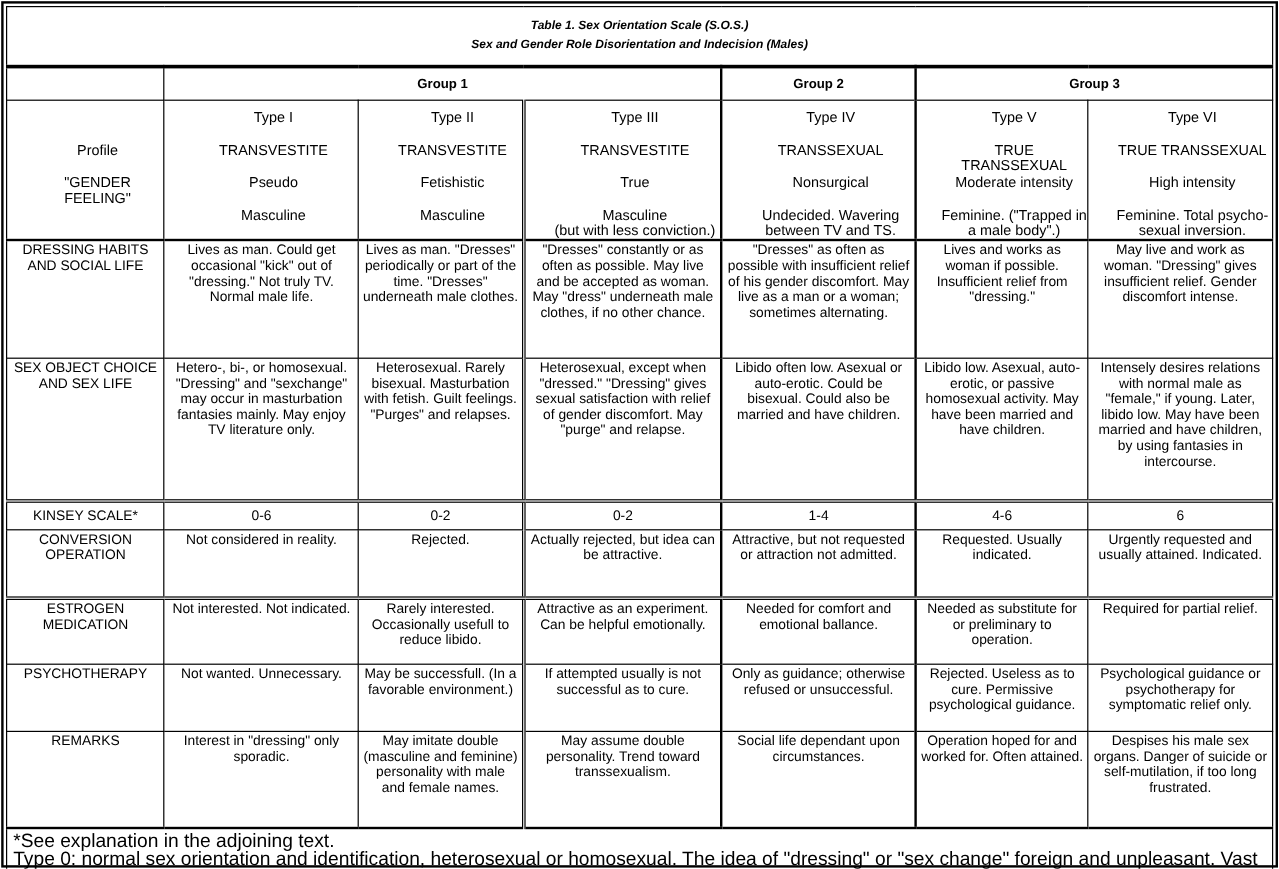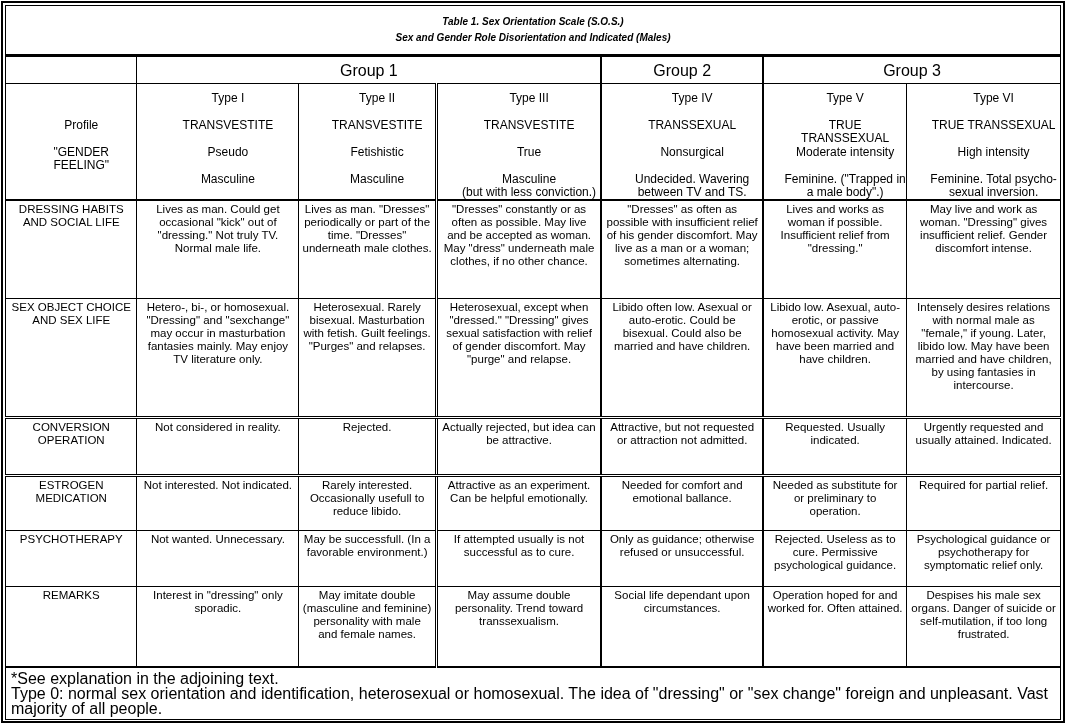--- a/index.html
+++ b/index.html
@@ -3,21 +3,21 @@
 <meta charset="utf-8">
 <style>
   html,body{margin:0;padding:0;background:#fff;}
   body{width:1066px;height:724px;font-family:"Liberation Sans",sans-serif;color:#000;}
   .outer{box-sizing:border-box;width:1064px;height:722px;margin:1px;border:2px solid #000;padding:2px;}
   table{border-collapse:collapse;width:100%;height:100%;table-layout:fixed;border:1px solid #000;}
   td{border:1px solid #000;vertical-align:top;text-align:center;font-size:11.5px;line-height:13px;padding:2px 3px;overflow:hidden;}
   
   tr.title-row td{border-bottom:3px solid #000;height:40px;vertical-align:middle;padding:4px;}
   .title-l1,.title-l2{font-weight:bold;font-style:italic;font-size:10px;line-height:16px;}
-  tr.group-row td{height:22px;vertical-align:middle;font-weight:normal;font-size:16px;padding:2px;}
+  tr.group-row td{height:22px;vertical-align:middle;font-weight:bold;font-size:11px;padding:2px;}
   tr.profile-row td{border-bottom:2px solid #000;height:114px;padding:0;font-size:12px;}
   .stack{display:grid;grid-template-rows:27px 27px 27px auto;padding-top:8px;padding-left:20px;}
   .slot{line-height:13px;}
   .feeling{white-space:pre-line;}
   tr.dressing-row td{height:93px;}
   tr.sexobj-row td{height:113px;border-bottom:3px double #000;}
   tr.kinsey-row td{height:20px;vertical-align:middle;padding:1px;}
   tr.conversion-row td{height:51px;border-bottom:3px double #000;}
   tr.estrogen-row td{height:49px;}
   tr.psych-row td{height:51px;}
@@ -40,21 +40,21 @@
         <col style="width:163px">
         <col style="width:160px">
         <col style="width:142px">
         <col style="width:152px">
   </colgroup>
 
   <tbody>
         <tr class="title-row">
     <td colspan="7">
       <div class="title-l1">Table 1. Sex Orientation Scale (S.O.S.)</div>
-      <div class="title-l2">Sex and Gender Role Disorientation and Indicated (Males)</div>
+      <div class="title-l2">Sex and Gender Role Disorientation and Indecision (Males)</div>
     </td>
   </tr>
 
   <tr class="group-row">
     <td></td>
     <td colspan="3">Group 1</td>
     <td class="t">Group 2</td>
     <td colspan="2" class="t">Group 3</td>
   </tr>
 
@@ -131,20 +131,29 @@
   <tr class="sexobj-row">
     <td>SEX OBJECT CHOICE AND SEX LIFE</td>
     <td>Hetero-, bi-, or homosexual. "Dressing" and "sexchange" may occur in masturbation fantasies mainly. May enjoy TV literature only.</td>
     <td>Heterosexual. Rarely bisexual. Masturbation with fetish. Guilt feelings. "Purges" and relapses.</td>
     <td class="d">Heterosexual, except when "dressed." "Dressing" gives sexual satisfaction with relief of gender discomfort. May "purge" and relapse.</td>
     <td class="t">Libido often low. Asexual or auto-erotic. Could be bisexual. Could also be married and have children.</td>
     <td class="t">Libido low. Asexual, auto-erotic, or passive homosexual activity. May have been married and have children.</td>
     <td>Intensely desires relations with normal male as "female," if young. Later, libido low. May have been married and have children, by using fantasies in intercourse.</td>
   </tr>
 
+  <tr class="kinsey-row">
+    <td>KINSEY SCALE*</td>
+    <td>0-6</td>
+    <td>0-2</td>
+    <td class="d">0-2</td>
+    <td class="t">1-4</td>
+    <td class="t">4-6</td>
+    <td>6</td>
+  </tr>
 
   <tr class="conversion-row">
     <td>CONVERSION OPERATION</td>
     <td>Not considered in reality.</td>
     <td>Rejected.</td>
     <td class="d">Actually rejected, but idea can be attractive.</td>
     <td class="t">Attractive, but not requested or attraction not admitted.</td>
     <td class="t">Requested. Usually indicated.</td>
     <td>Urgently requested and usually attained. Indicated.</td>
   </tr>

